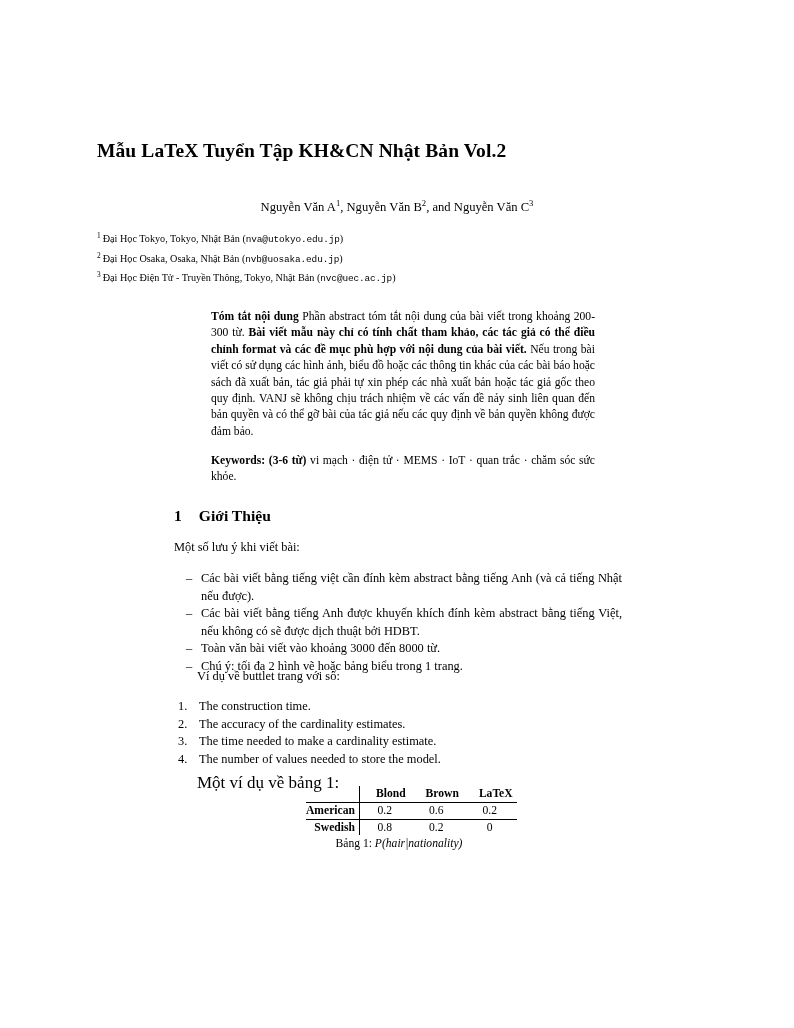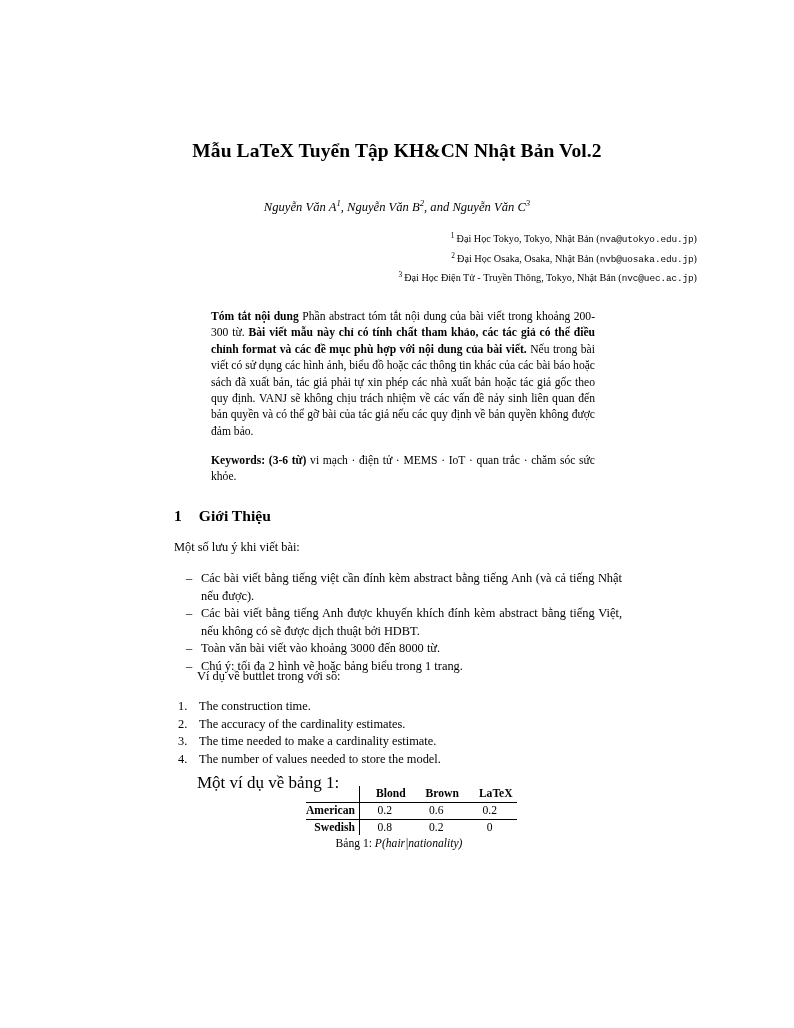--- a/index.html
+++ b/index.html
@@ -22,42 +22,40 @@
     height: 1028px;
     background: #ffffff;
   }
 
   
   .title {
     position: absolute;
     left: 97px;
     top: 140px;
     width: 600px;
-    text-align: center;
     font-size: 19.5px;
     font-weight: bold;
     letter-spacing: 0.1px;
   }
   .authors {
     position: absolute;
     left: 97px;
     top: 198px;
     width: 600px;
     text-align: center;
     font-size: 12.6px;
-    font-style: italic;
   }
   .authors sup { font-size: 8.6px; vertical-align: super; }
 
   .affils {
     position: absolute;
     left: 97px;
     top: 228px;
     width: 600px;
-    text-align: right;
+    text-align: left;
     font-size: 10.2px;
     line-height: 15.2px;
   }
   .affils .line { white-space: nowrap; }
   .affils sup { font-size: 7.4px; vertical-align: super; margin-right: 2px; }
   .mono {
     font-family: "Liberation Mono", "DejaVu Sans Mono", monospace;
     font-size: 9.4px;
     letter-spacing: -0.1px;
   }
@@ -265,21 +263,21 @@
     <div class="dash-item">
       <span class="bullet">–</span>
       <span>Toàn văn bài viết vào khoảng 3000 đến 8000 từ.</span>
     </div>
     <div class="dash-item">
       <span class="bullet">–</span>
       <span>Chú ý: tối đa 2 hình vẽ hoặc bảng biểu trong 1 trang.</span>
     </div>
   </div>
 
-  <div class="para-numintro">Ví dụ về buttlet trong với số:</div>
+  <div class="para-numintro">Ví dụ về buttlet trang với số:</div>
 
   <div class="num-list">
     <div class="num-item">
       <span class="idx">1.</span>
       <span>The construction time.</span>
     </div>
     <div class="num-item">
       <span class="idx">2.</span>
       <span>The accuracy of the cardinality estimates.</span>
     </div>

